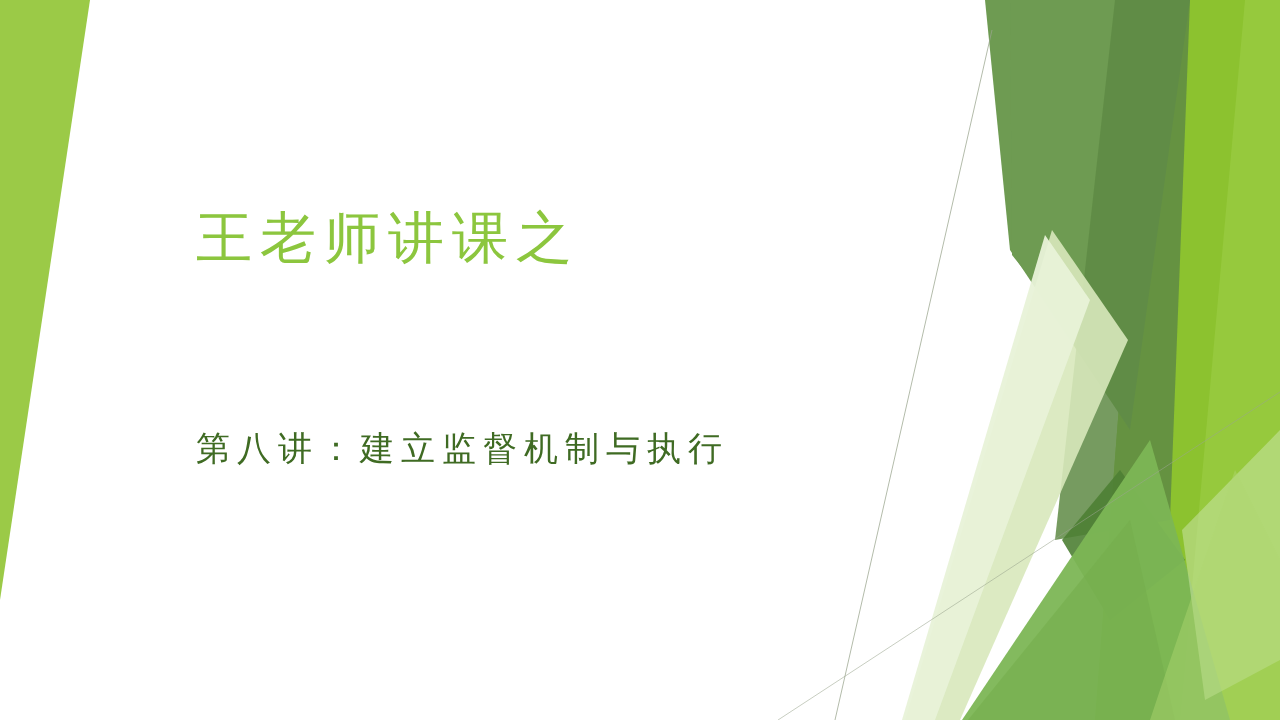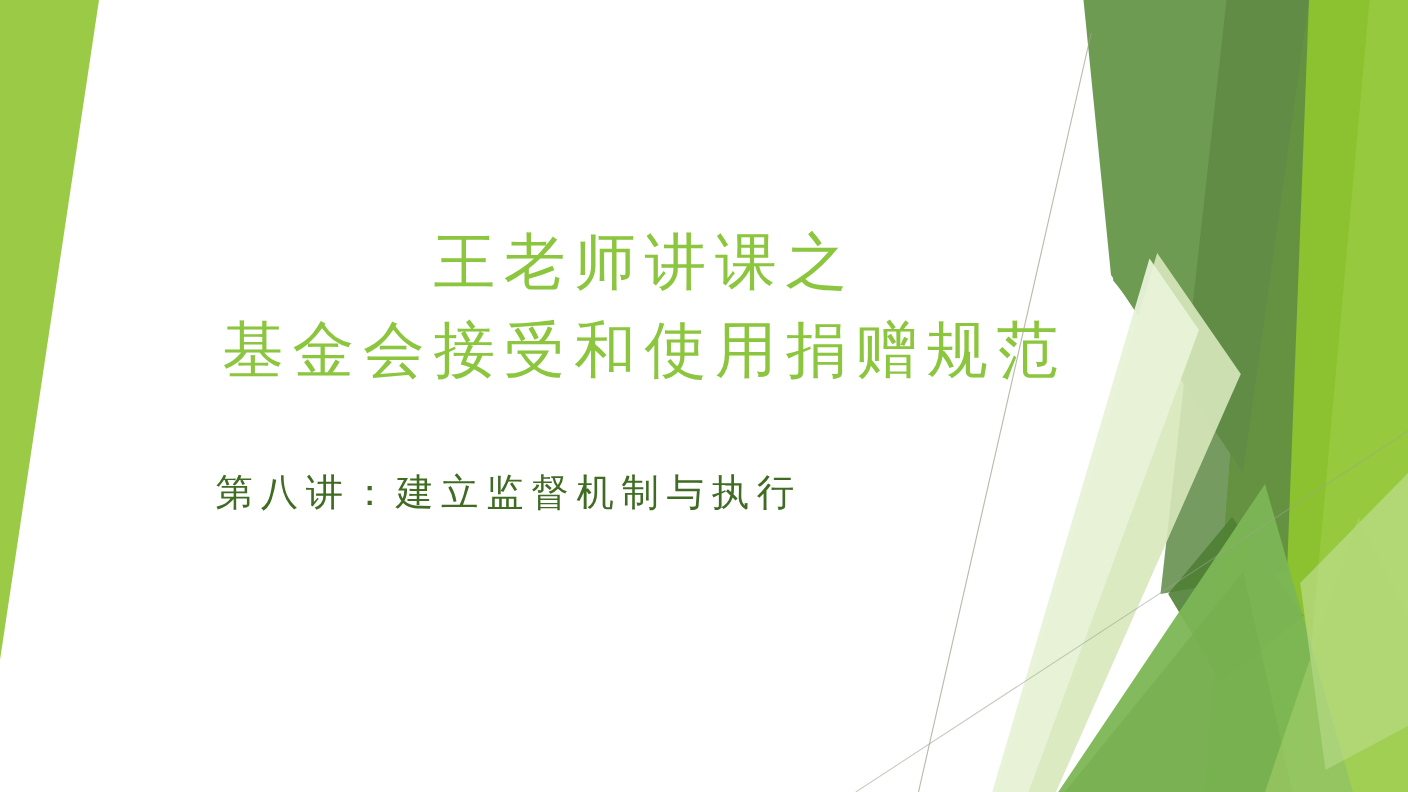--- a/index.html
+++ b/index.html
@@ -31,21 +31,20 @@
   }
   .title-line {
     font-size: 56px;
     line-height: 80px;
     letter-spacing: 8px;
     font-weight: 400;
     white-space: nowrap;
   }
   .title-main {
     color: #8CC63E;
-    text-align: center;
   }
   .subtitle-block {
     position: absolute;
     left: 196px;
     top: 412px;
     width: 800px;
   }
   .subtitle-line {
     font-size: 34px;
     line-height: 72px;
@@ -82,20 +81,19 @@
 
     <polygon points="1182,530 1280,430 1280,660 1205,700" fill="#C9E3A4" opacity="0.55"></polygon>
     <polygon points="1160,690 1235,470 1280,560 1280,720 1150,720" fill="#AFD671" opacity="0.45"></polygon>
 
     <line x1="992" y1="30" x2="835" y2="720" stroke="#9AA58E" stroke-width="1" opacity="0.75"></line>
     <line x1="778" y1="720" x2="1280" y2="392" stroke="#9AA58E" stroke-width="1" opacity="0.55"></line>
   </svg>
 
   <div class="title-block">
     <div class="title-line title-main">王老师讲课之</div>
-    <div class="title-line title-main">基金会接受和使用捐赠规范</div>
   </div>
 
   <div class="subtitle-block">
     <div class="subtitle-line">第八讲：建立监督机制与执行</div>
   </div>
 
 </div>
 
 </body></html>

